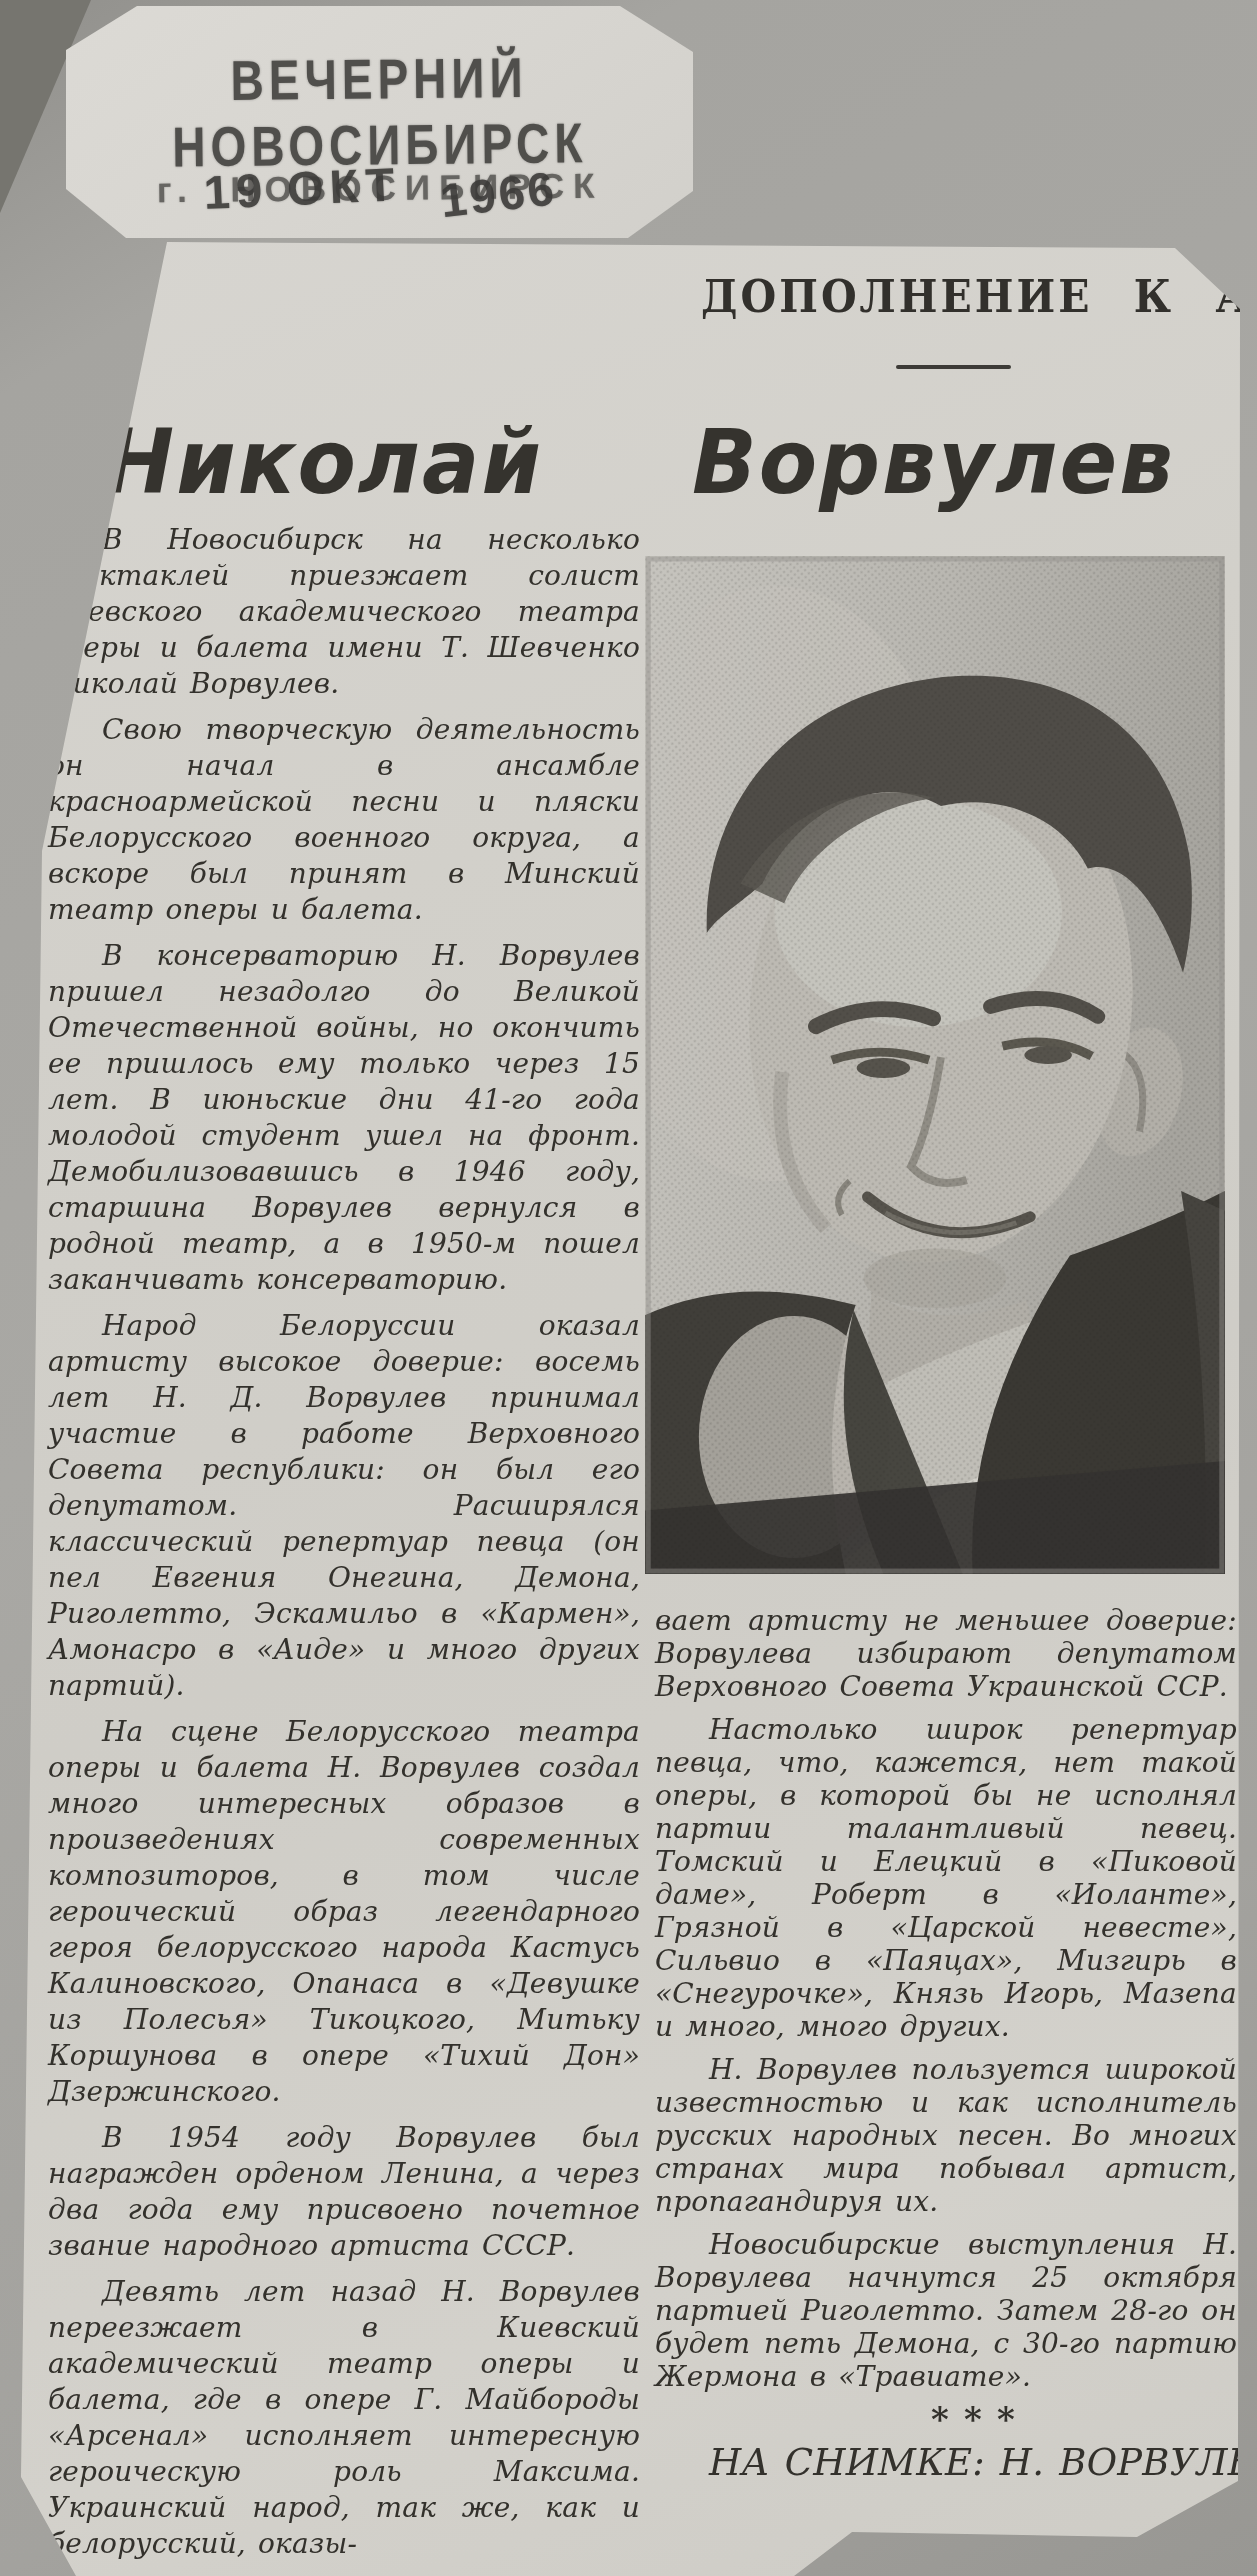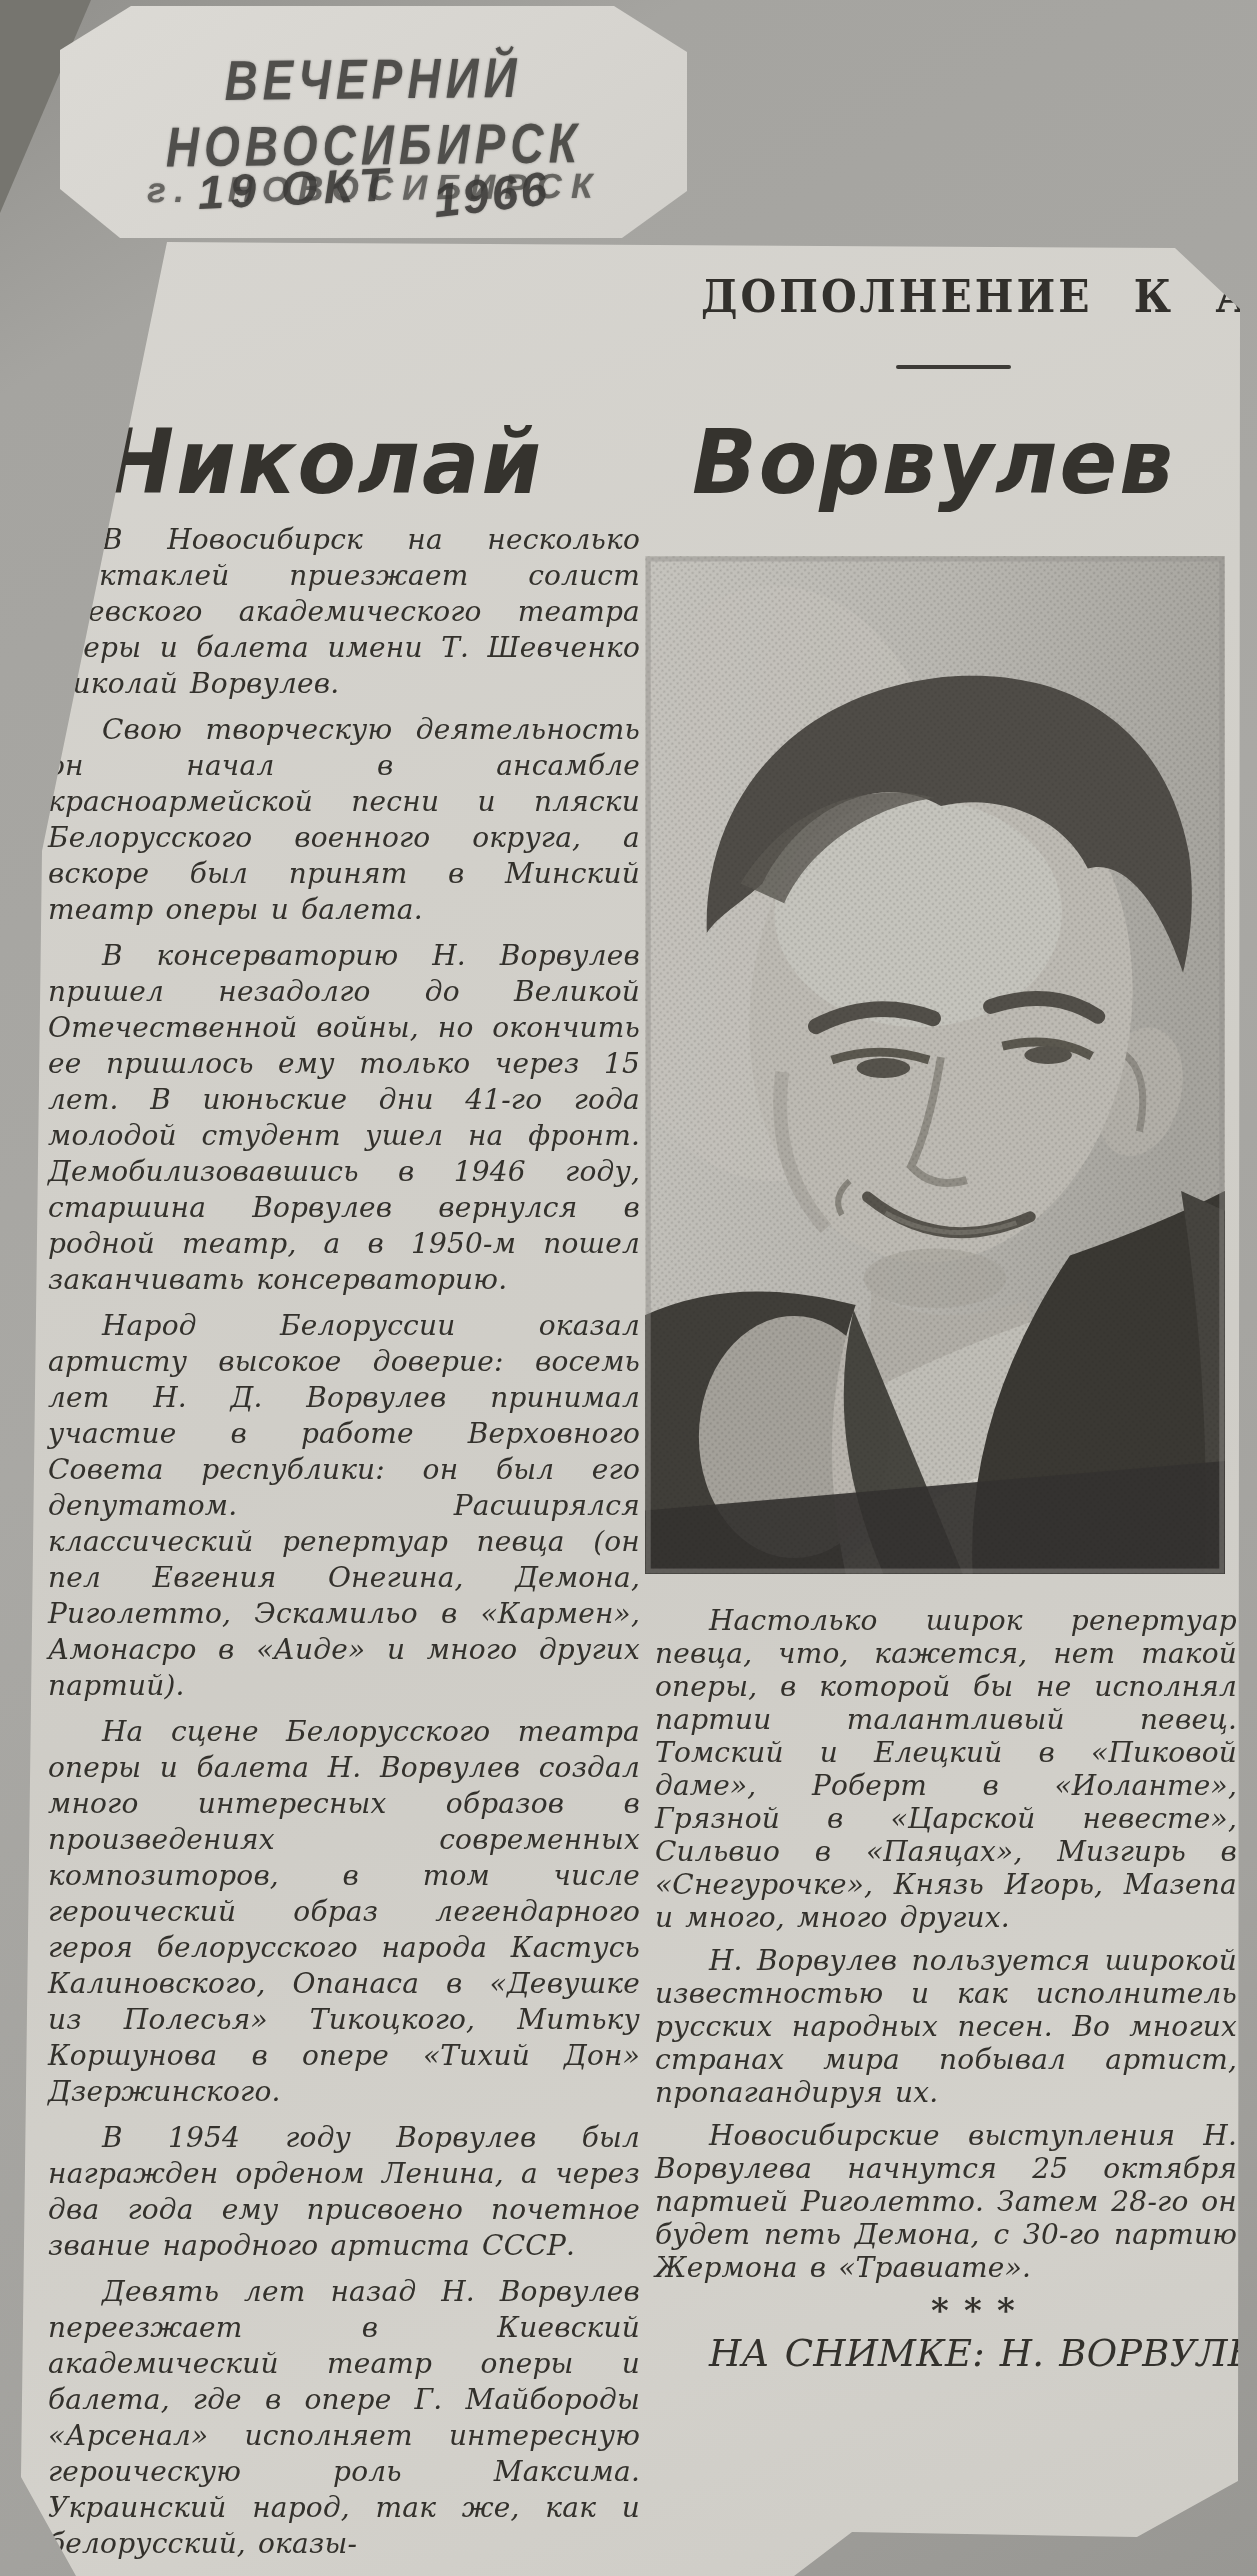--- a/index.html
+++ b/index.html
@@ -7,25 +7,24 @@
     width:1258px;height:2576px;position:relative;overflow:hidden;
     background:linear-gradient(150deg,#91908c 0%,#a5a4a0 12%,#a9a8a4 45%,#a3a29e 78%,#989793 100%);
     font-family:"DejaVu Serif", serif;
   }
   .corner-wedge{
     position:absolute;left:0;top:0;width:91px;height:213px;
     background:#76756f;clip-path:polygon(0 0,100% 0,0 100%);
   }
   
   .stamp{
-    position:absolute;left:60px;top:6px;width:627px;height:232px;
+    position:absolute;left:66px;top:6px;width:627px;height:232px;
     background:linear-gradient(145deg,#dcdad5 0%,#d7d5d0 55%,#d2d0cb 100%);
     clip-path:polygon(71px 0,554px 0,627px 46px,627px 185px,562px 232px,60px 232px,0 183px,0 44px);
     filter:drop-shadow(0 3px 4px rgba(40,40,38,.35));
-    font-style:italic;
   }
   .stamp-inner{position:absolute;inset:0;transform:rotate(-.6deg);}
   .stamp-line1{
     margin-top:40px;text-align:center;
     font-family:"Liberation Sans", sans-serif;font-weight:700;
     font-size:46px;letter-spacing:5px;word-spacing:30px;
     color:#3e3d3a;transform:scaleY(1.22);transform-origin:top;
     text-shadow:0 0 2px rgba(62,61,58,.55);opacity:.88;
   }
   .stamp-line2{
@@ -189,20 +188,21 @@
           <path d="M540,640 q30,190 24,386 l20,0 L584,660 Z" fill="#46443f"></path>
 
           <path d="M0,962 L584,912 L584,1026 L0,1026 Z" fill="#343230" opacity="0.92"></path>
         </g>
         <rect width="584" height="1026" fill="url(#ht)" opacity="0.16"></rect>
         <rect x="3" y="3" width="578" height="1020" fill="none" stroke="#93918b" stroke-width="5" opacity="0.45"></rect>
       </svg>
     </div>
 
     <div class="col col-right">
+      <p class="no-indent">вает артисту не меньшее доверие: Ворвулева избирают депутатом Верховного Совета Украинской ССР.</p>
       <p>Настолько широк репертуар певца, что, кажется, нет такой оперы, в которой бы не исполнял партии талантливый певец. Томский и Елецкий в «Пиковой даме», Роберт в «Иоланте», Грязной в «Царской невесте», Сильвио в «Паяцах», Мизгирь в «Снегурочке», Князь Игорь, Мазепа и много, много других.</p>
       <p>Н. Ворвулев пользуется широкой известностью и как исполнитель русских народных песен. Во многих странах мира побывал артист, пропагандируя их.</p>
       <p>Новосибирские выступления Н. Ворвулева начнутся 25 октября партией Риголетто. Затем 28-го он будет петь Демона, с 30-го партию Жермона в «Травиате».</p>
       <p class="stars">* * *</p>
       <p class="photo-caption">НА СНИМКЕ: Н. ВОРВУЛЕВ</p>
     </div>
   </div>
 </div>
 
 

